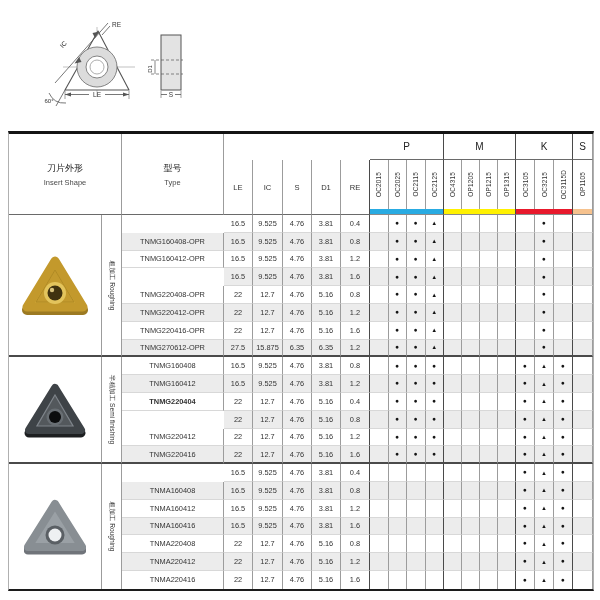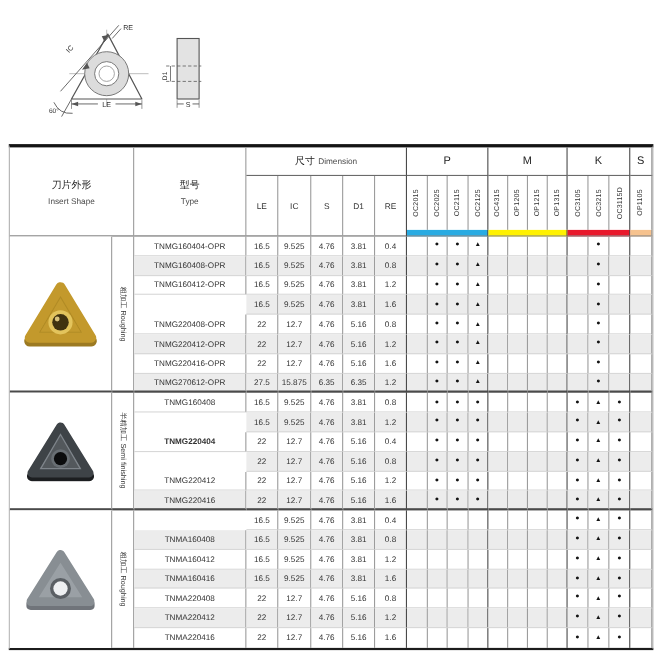--- a/index.html
+++ b/index.html
@@ -80,26 +80,20 @@
       <div class="hcn">型号</div>
       <div class="hen">Type</div>
     </div>
   </div>
   <div class="c hb" style="grid-column:1 / span 2;grid-row:1 / span 3">
     <div class="hstack">
       <div class="hcn">刀片外形</div>
       <div class="hen">Insert Shape</div>
     </div>
   </div>
-  <div class="c hb dk" style="grid-column:4 / span 5;grid-row:1">
-    <div class="dimrow">
-      <span class="hcn">尺寸</span>
-      <span class="hen">Dimension</span>
-    </div>
-  </div>
   <div class="c hb dimh" style="grid-column:4;grid-row:2 / span 2">LE</div>
   <div class="c hb dimh" style="grid-column:5;grid-row:2 / span 2">IC</div>
   <div class="c hb dimh" style="grid-column:6;grid-row:2 / span 2">S</div>
   <div class="c hb dimh" style="grid-column:7;grid-row:2 / span 2">D1</div>
   <div class="c hb dimh dk" style="grid-column:8;grid-row:2 / span 2">RE</div>
 
 <div class="c hb glet dk" style="grid-area: 1 / 9 / auto / span 4;">P</div>
     <div class="c nb gname" style="grid-area: 2 / 9;">
       <span>OC2015</span>
     </div>
@@ -149,21 +143,20 @@
         <path d="M34 7 L62 53 L6 53 Z" fill="#d2ab39" stroke="#c3992c" stroke-width="9" stroke-linejoin="round"></path>
         <path d="M34 16 L53 48 L15 48 Z" fill="#c39a2e" stroke="#b08a24" stroke-width="1"></path>
         <circle cx="34" cy="39" r="11" fill="#e3c45c"></circle>
         <circle cx="34" cy="39" r="7.5" fill="#40320f"></circle>
         <circle cx="31" cy="36" r="2.2" fill="#d8c27c"></circle>
       </svg>
     </div>
     <div class="c usage ge" style="grid-area: 4 / 2 / span 8;">
       <span>粗加工 Roughing</span>
     </div>
-    <div class="c typec" style="grid-area: 4 / 3;">TNMG160404-OPR</div>
     <div class="c dimc" style="grid-area: 4 / 4;">16.5</div>
     <div class="c dimc" style="grid-area: 4 / 5;">9.525</div>
     <div class="c dimc" style="grid-area: 4 / 6;">4.76</div>
     <div class="c dimc" style="grid-area: 4 / 7;">3.81</div>
     <div class="c dimc dk" style="grid-area: 4 / 8;">0.4</div>
     <div class="c markc" style="grid-area: 4 / 9;"></div>
     <div class="c markc" style="grid-area: 4 / 10;">
       <span class="mark-dot">●</span>
     </div>
     <div class="c markc" style="grid-area: 4 / 11;">
@@ -398,20 +391,21 @@
     <div class="c markc" style="grid-area: 12 / 17;">
       <span class="mark-dot">●</span>
     </div>
     <div class="c markc" style="grid-area: 12 / 18;">
       <span class="mark-tri">▲</span>
     </div>
     <div class="c markc dk" style="grid-area: 12 / 19;">
       <span class="mark-dot">●</span>
     </div>
     <div class="c markc" style="grid-area: 12 / 20;"></div>
+    <div class="c typec stripe" style="grid-area: 13 / 3;">TNMG160412</div>
     <div class="c dimc stripe" style="grid-area: 13 / 4;">16.5</div>
     <div class="c dimc stripe" style="grid-area: 13 / 5;">9.525</div>
     <div class="c dimc stripe" style="grid-area: 13 / 6;">4.76</div>
     <div class="c dimc stripe" style="grid-area: 13 / 7;">3.81</div>
     <div class="c dimc dk stripe" style="grid-area: 13 / 8;">1.2</div>
     <div class="c markc stripe" style="grid-area: 13 / 9;"></div>
     <div class="c markc stripe" style="grid-area: 13 / 10;">
       <span class="mark-dot">●</span>
     </div>
     <div class="c markc stripe" style="grid-area: 13 / 11;">

